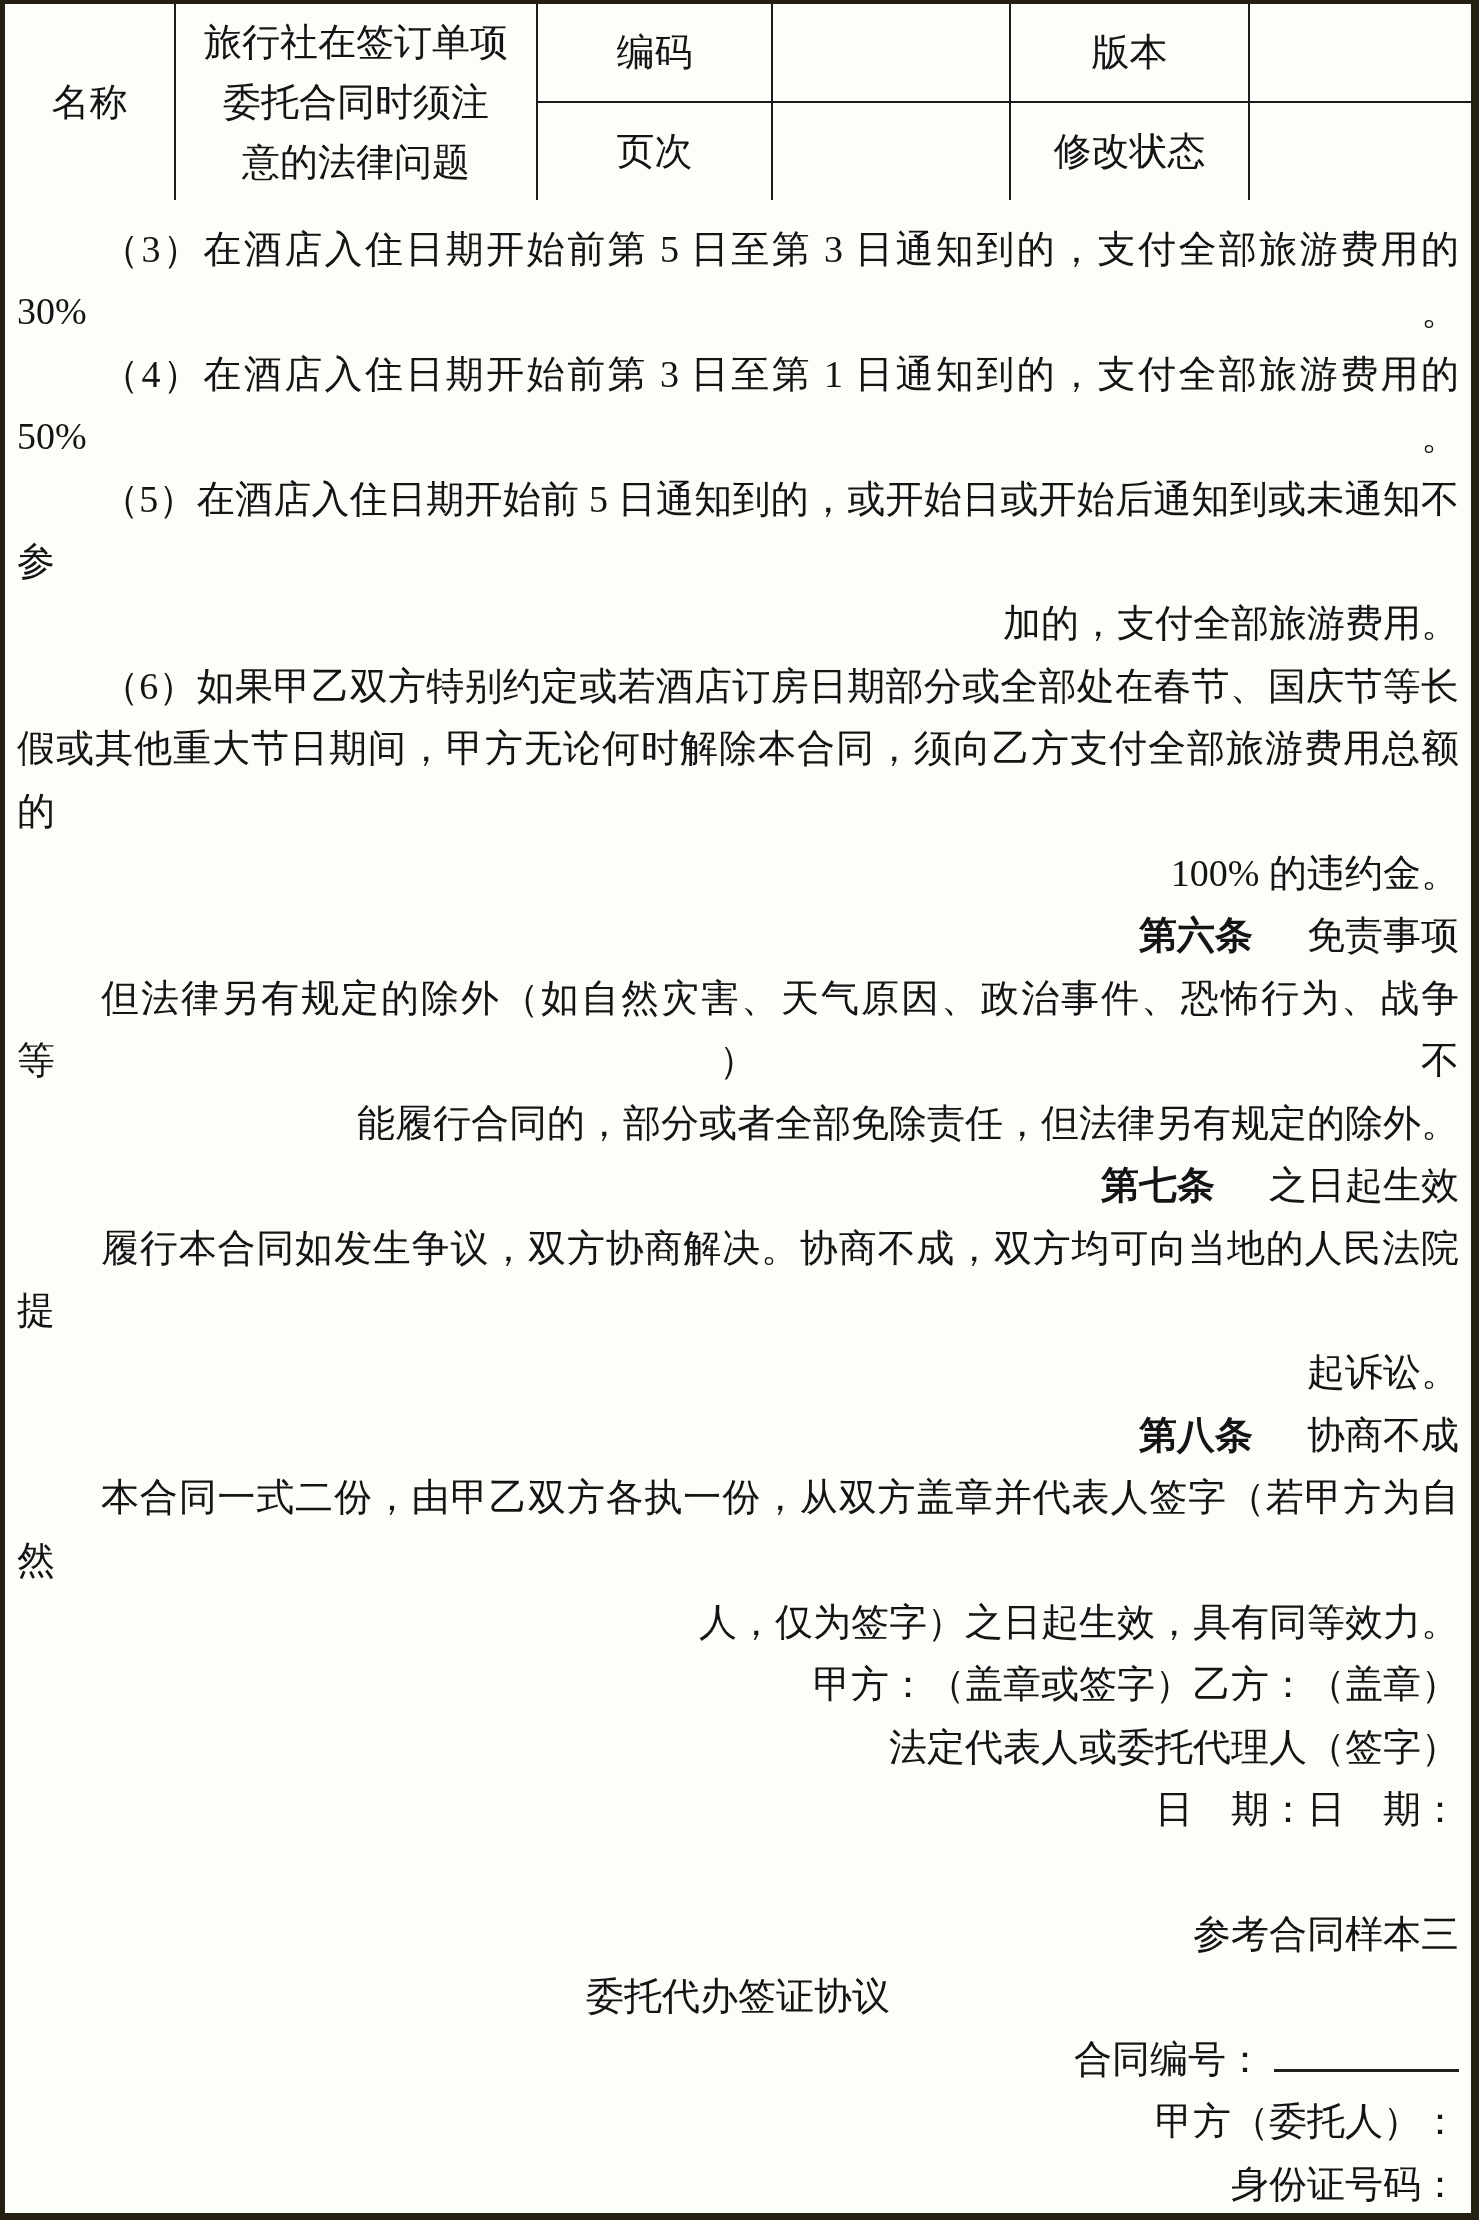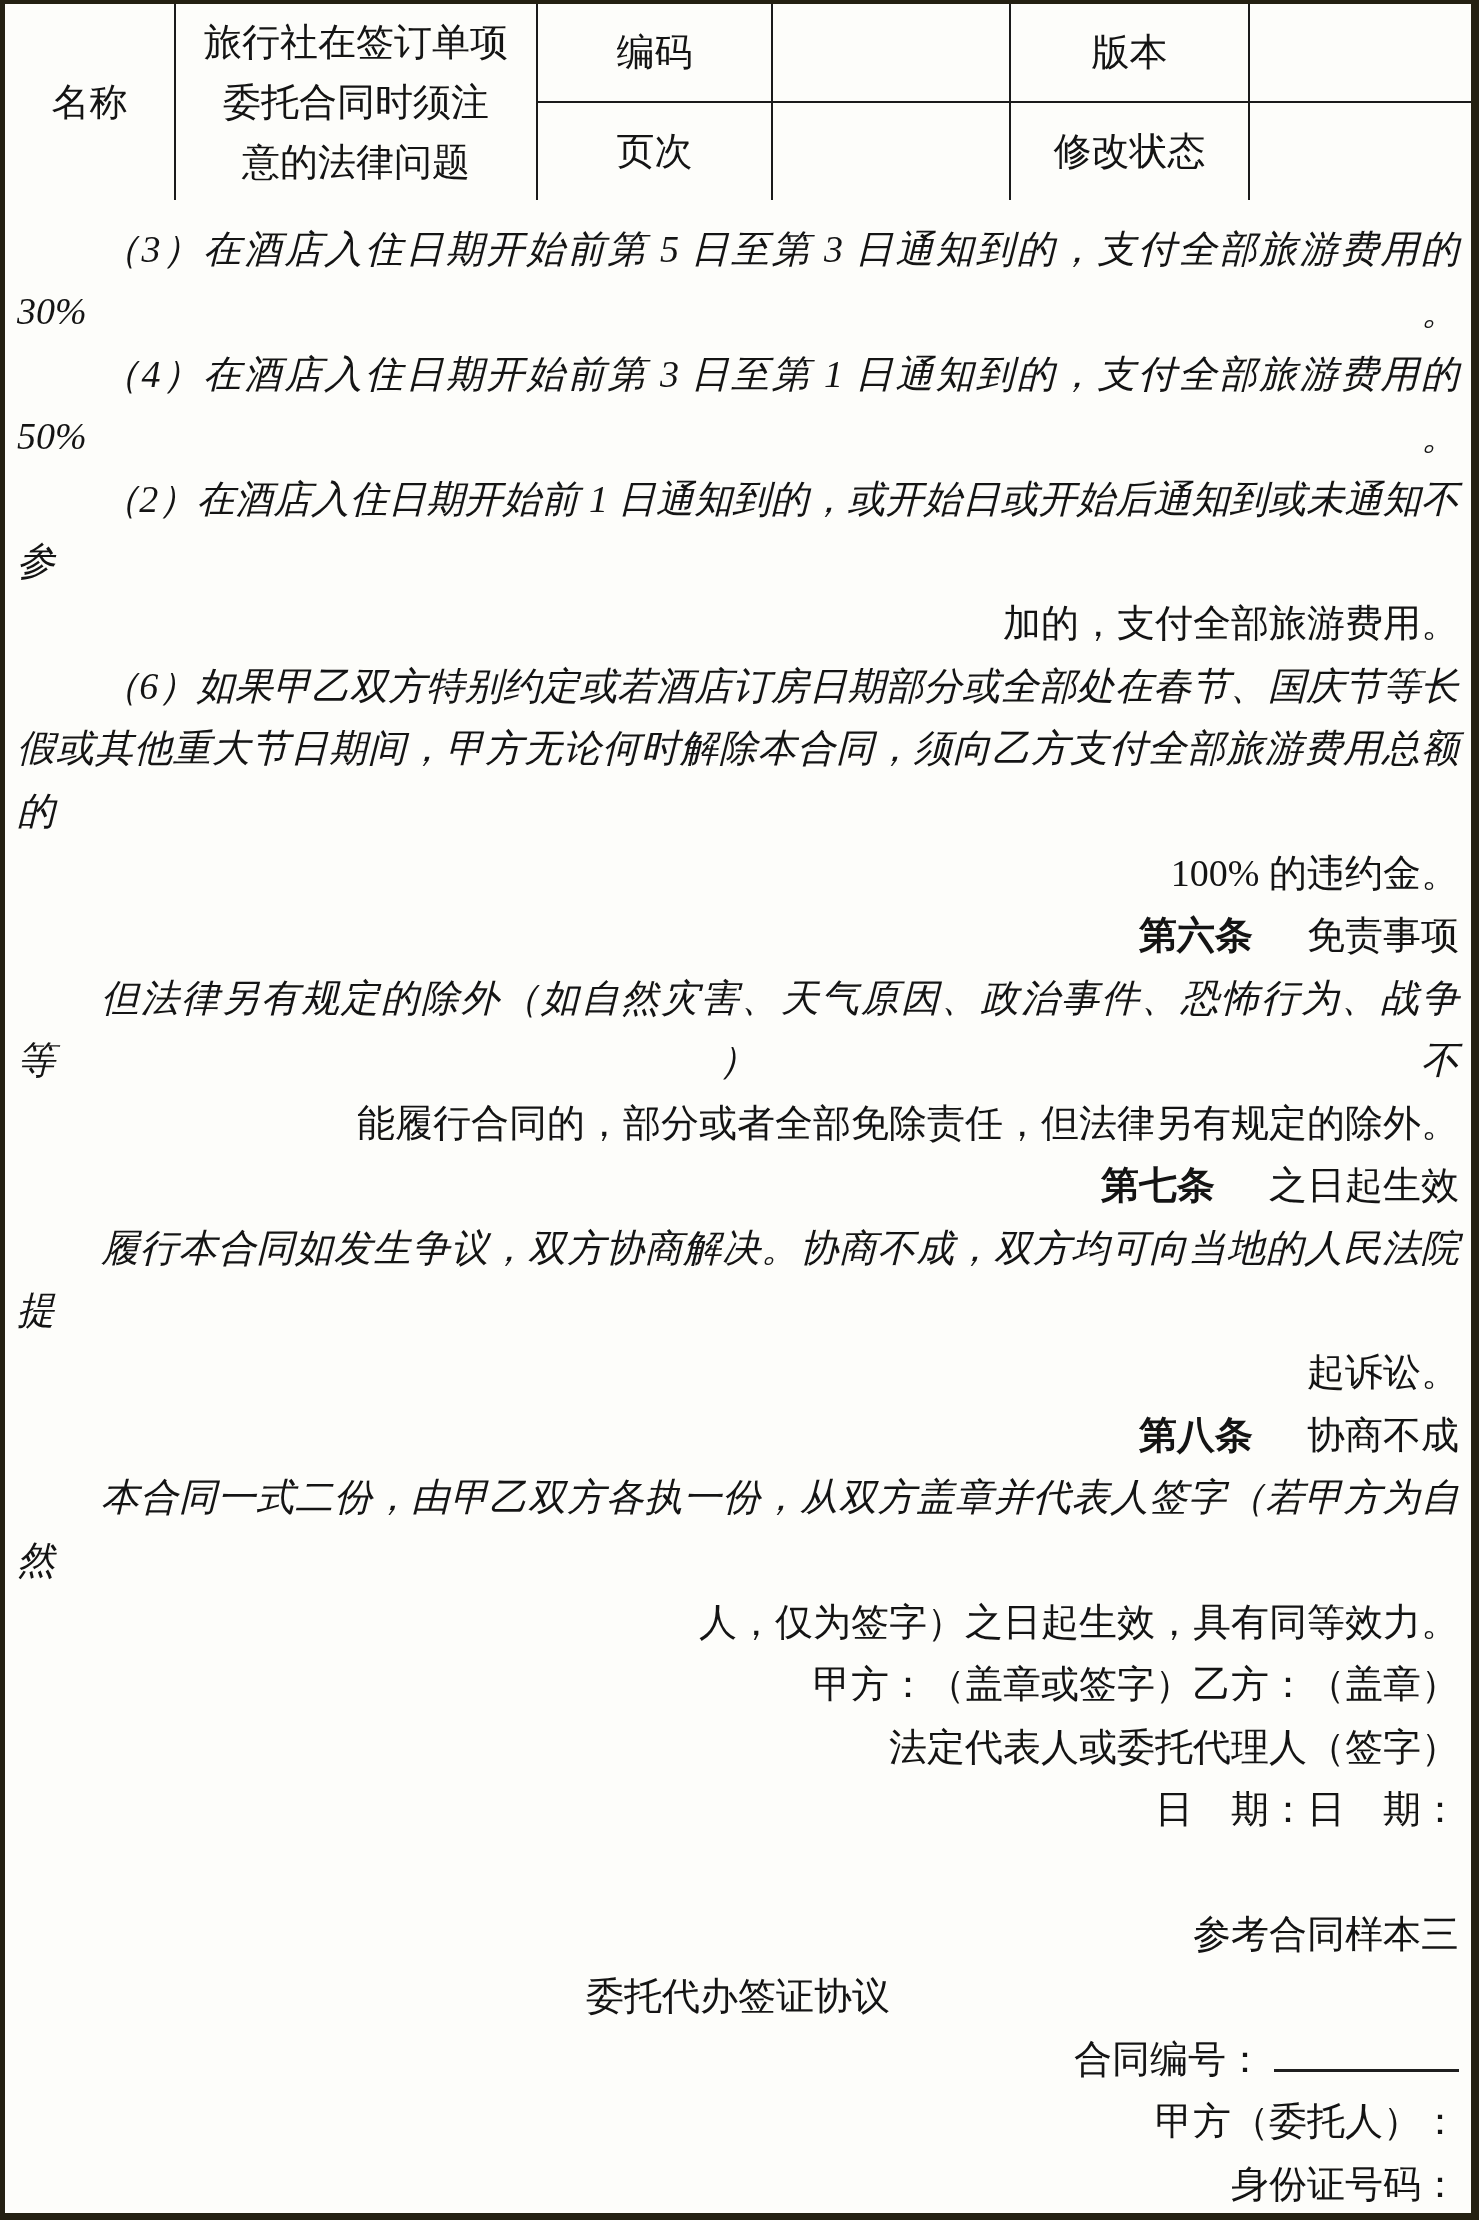--- a/index.html
+++ b/index.html
@@ -36,21 +36,21 @@
   .title-cell div { line-height: 60px; }
 
   
   .docbody {
     padding: 18px 12px 0 12px;
     font-size: 38px;
     line-height: 62.4px;
   }
   .line { min-height: 62.4px; text-align: right; }
   .indent { text-indent: 84px; }
-  .fill { text-align: justify; text-align-last: justify; font-style: italic; }
+  .fill { text-align: justify; text-align-last: justify; }
   .center { text-align: center; text-indent: 0; }
   .bold { font-weight: bold; margin-top: 40px; }
   .clause-title { margin-left: 54px; }
   .col-a { display: inline-block; width: 556px; text-indent: 0; }
   .blank { height: 62.4px; }
 
   .u {
     display: inline-block;
     height: 0.88em;
     vertical-align: baseline;
@@ -91,21 +91,21 @@
       <td>修改状态</td>
       <td></td>
     </tr>
   </tbody>
     </table>
 
   <div class="docbody">
 
     <div class="line indent fill">（3）在酒店入住日期开始前第 5 日至第 3 日通知到的，支付全部旅游费用的 30%。</div>
     <div class="line indent fill">（4）在酒店入住日期开始前第 3 日至第 1 日通知到的，支付全部旅游费用的 50%。</div>
-    <div class="line indent fill">（2）在酒店入住日期开始前 1 日通知到的，或开始日或开始后通知到或未通知不参</div>
+    <div class="line indent fill">（5）在酒店入住日期开始前 5 日通知到的，或开始日或开始后通知到或未通知不参</div>
     <div class="line">加的，支付全部旅游费用。</div>
     <div class="line indent fill">（6）如果甲乙双方特别约定或若酒店订房日期部分或全部处在春节、国庆节等长</div>
     <div class="line fill">假或其他重大节日期间，甲方无论何时解除本合同，须向乙方支付全部旅游费用总额的</div>
     <div class="line">100% 的违约金。</div>
 
     <div class="line indent">
       <span class="bold">第六条</span><span class="clause-title">免责事项</span>
     </div>
 
     <div class="line indent fill">但法律另有规定的除外（如自然灾害、天气原因、政治事件、恐怖行为、战争等）不</div>

